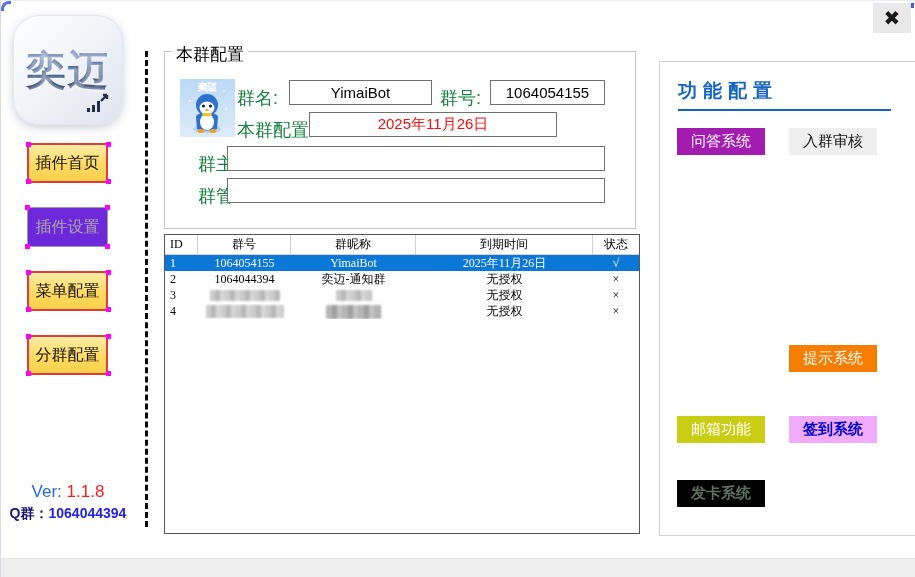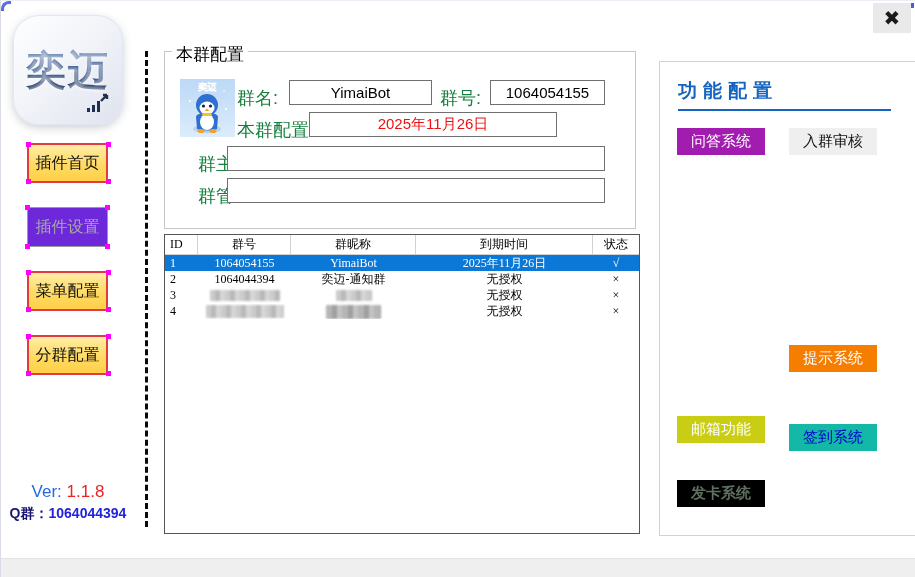--- a/index.html
+++ b/index.html
@@ -223,17 +223,17 @@
   </div>
 
   <div class="feature-panel">
     <div class="feature-title">功能配置</div>
     <div class="feature-underline"></div>
 
     <div class="feature-btn" style="left: 17px; top: 66px; background: #a21caf; color: rgb(255, 255, 255);">问答系统</div>
     <div class="feature-btn" style="left: 129px; top: 66px; background: rgb(239, 239, 239); color: rgb(17, 17, 17);">入群审核</div>
     <div class="feature-btn" style="left: 129px; top: 283px; background: rgb(245, 125, 0); color: rgb(255, 255, 255);">提示系统</div>
     <div class="feature-btn" style="left: 17px; top: 354px; background: rgb(201, 205, 19); color: rgb(255, 255, 255);">邮箱功能</div>
-    <div class="feature-btn" style="left: 129px; top: 362px; background: #14b8a6; color: rgb(0, 0, 204);">签到系统</div>
+    <div class="feature-btn" style="left: 129px; top: 354px; background: #f0abfc; color: rgb(0, 0, 204); font-weight: bold;">签到系统</div>
     <div class="feature-btn" style="left: 17px; top: 418px; background: rgb(0, 0, 0); color: rgb(95, 111, 95); font-weight: bold;">发卡系统</div>
   </div>
 
 </div>
 
 </body></html>

